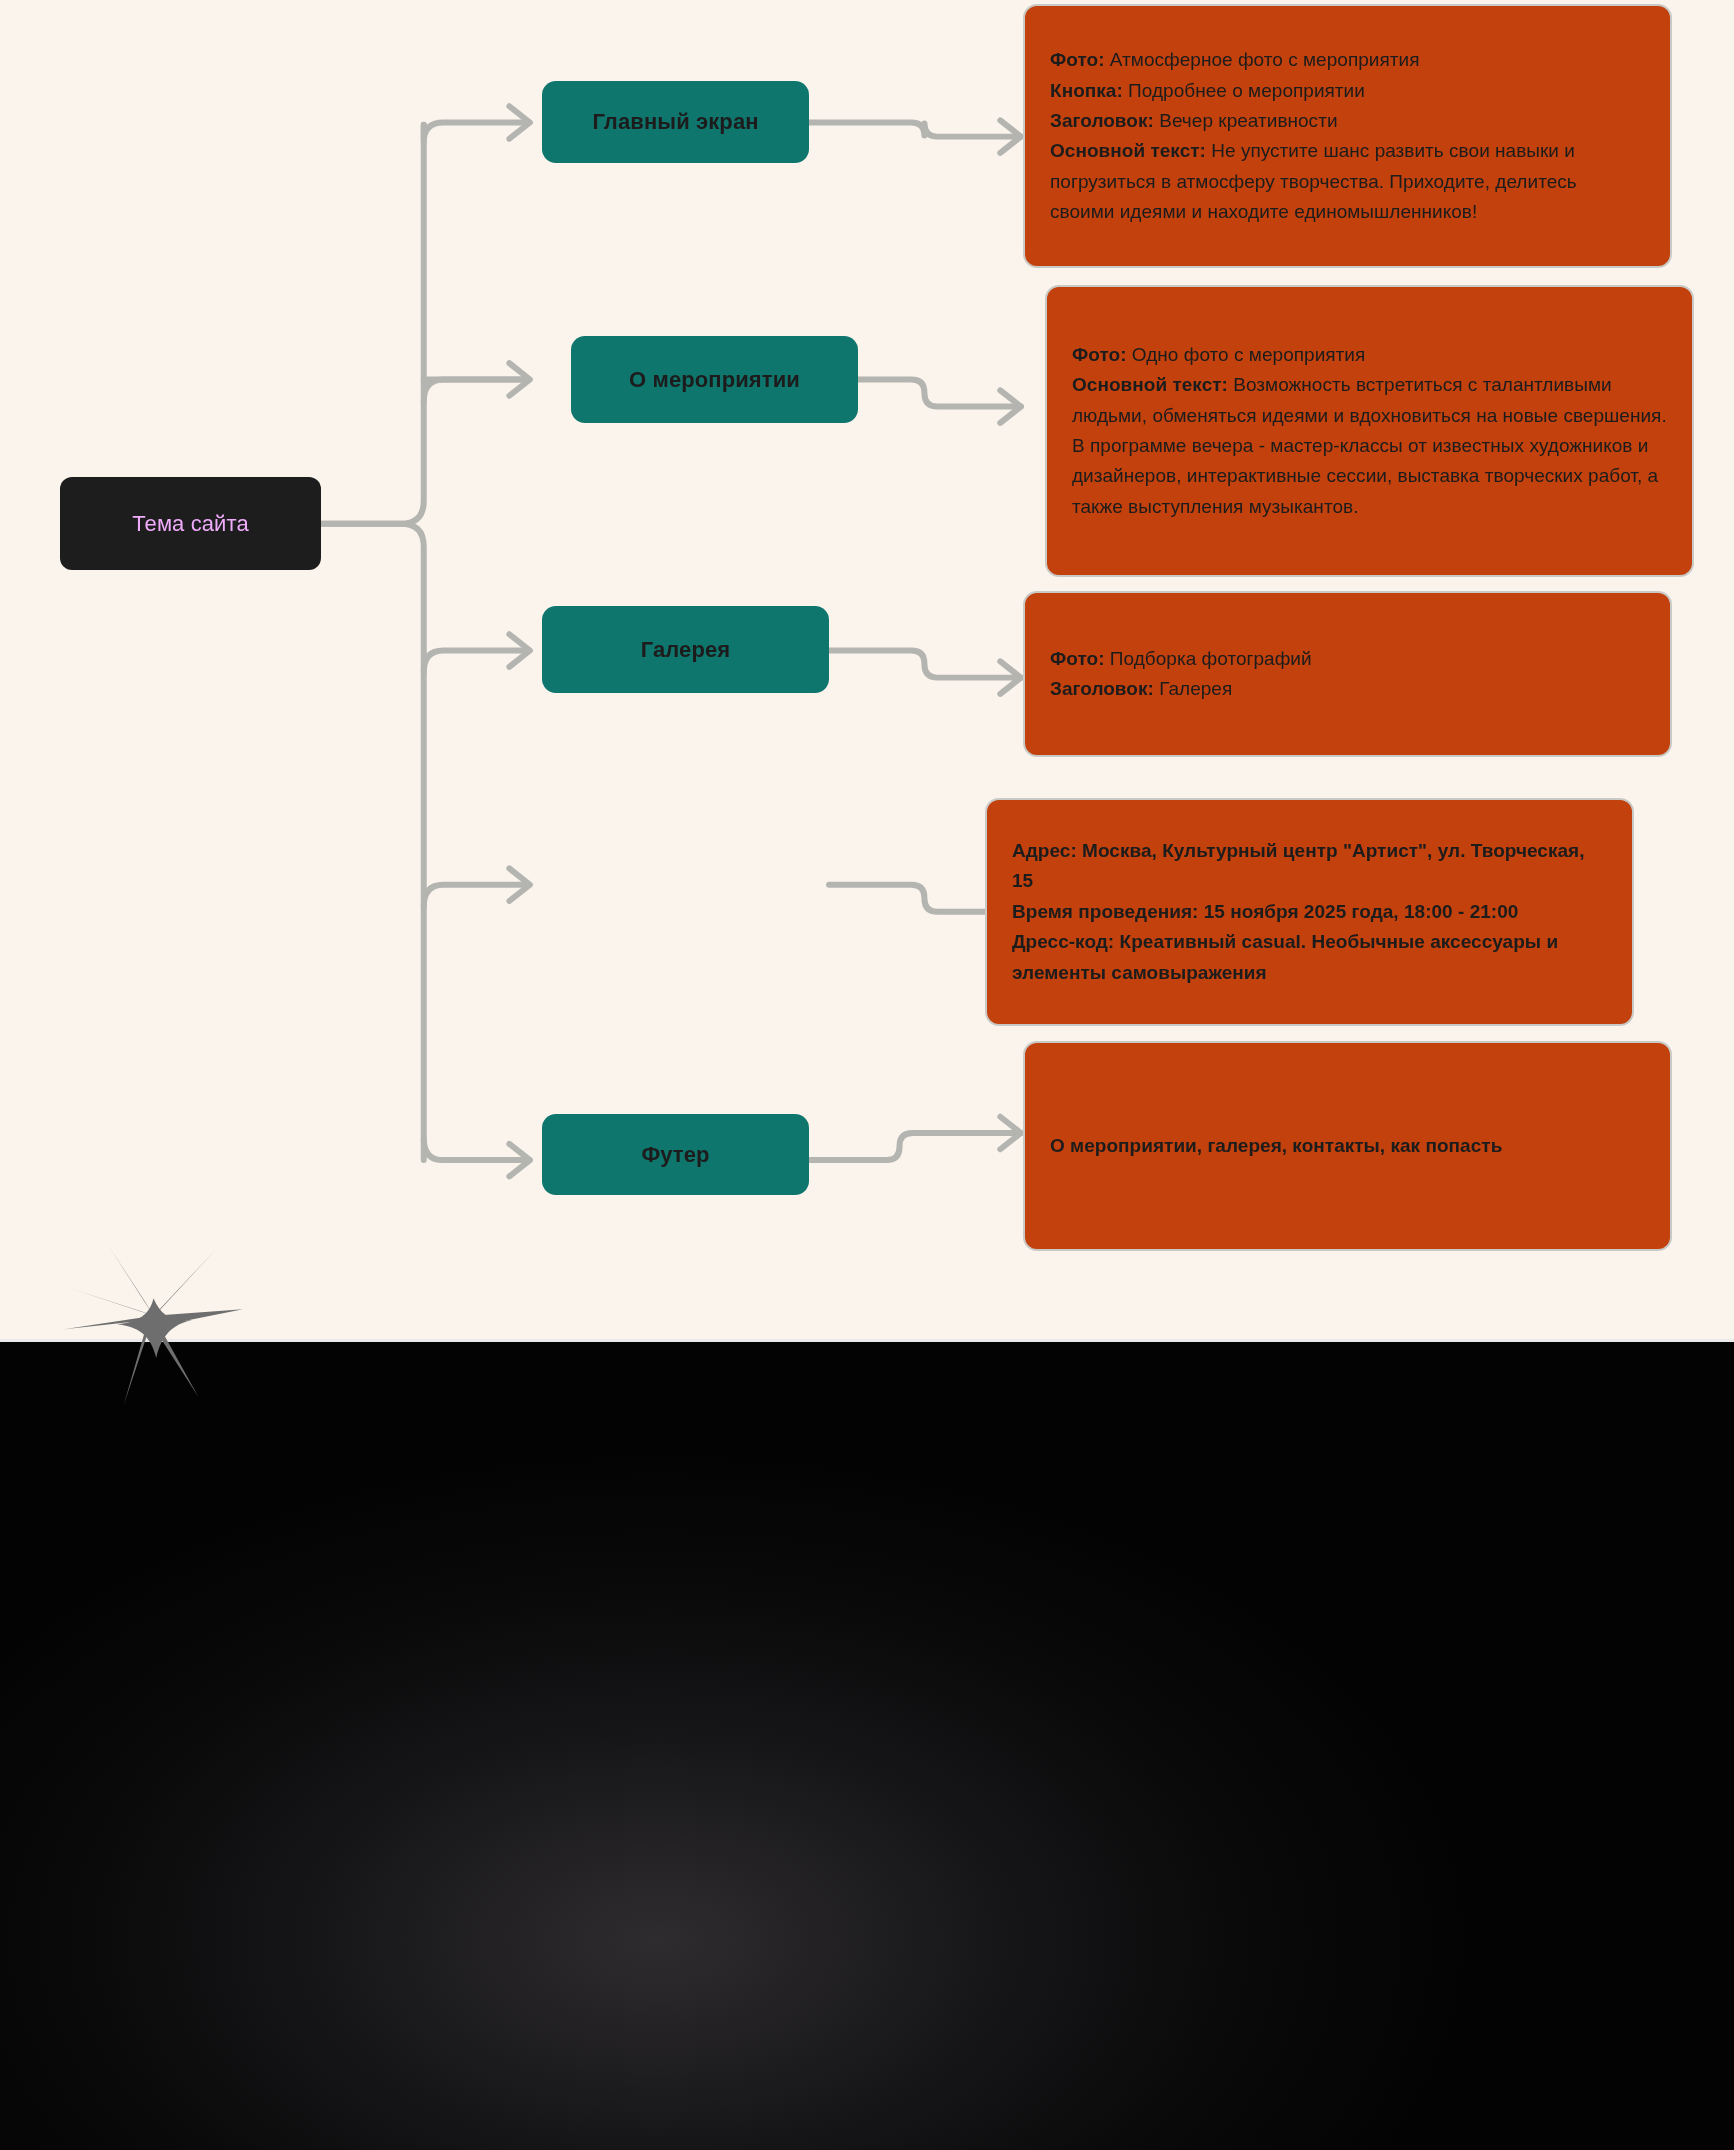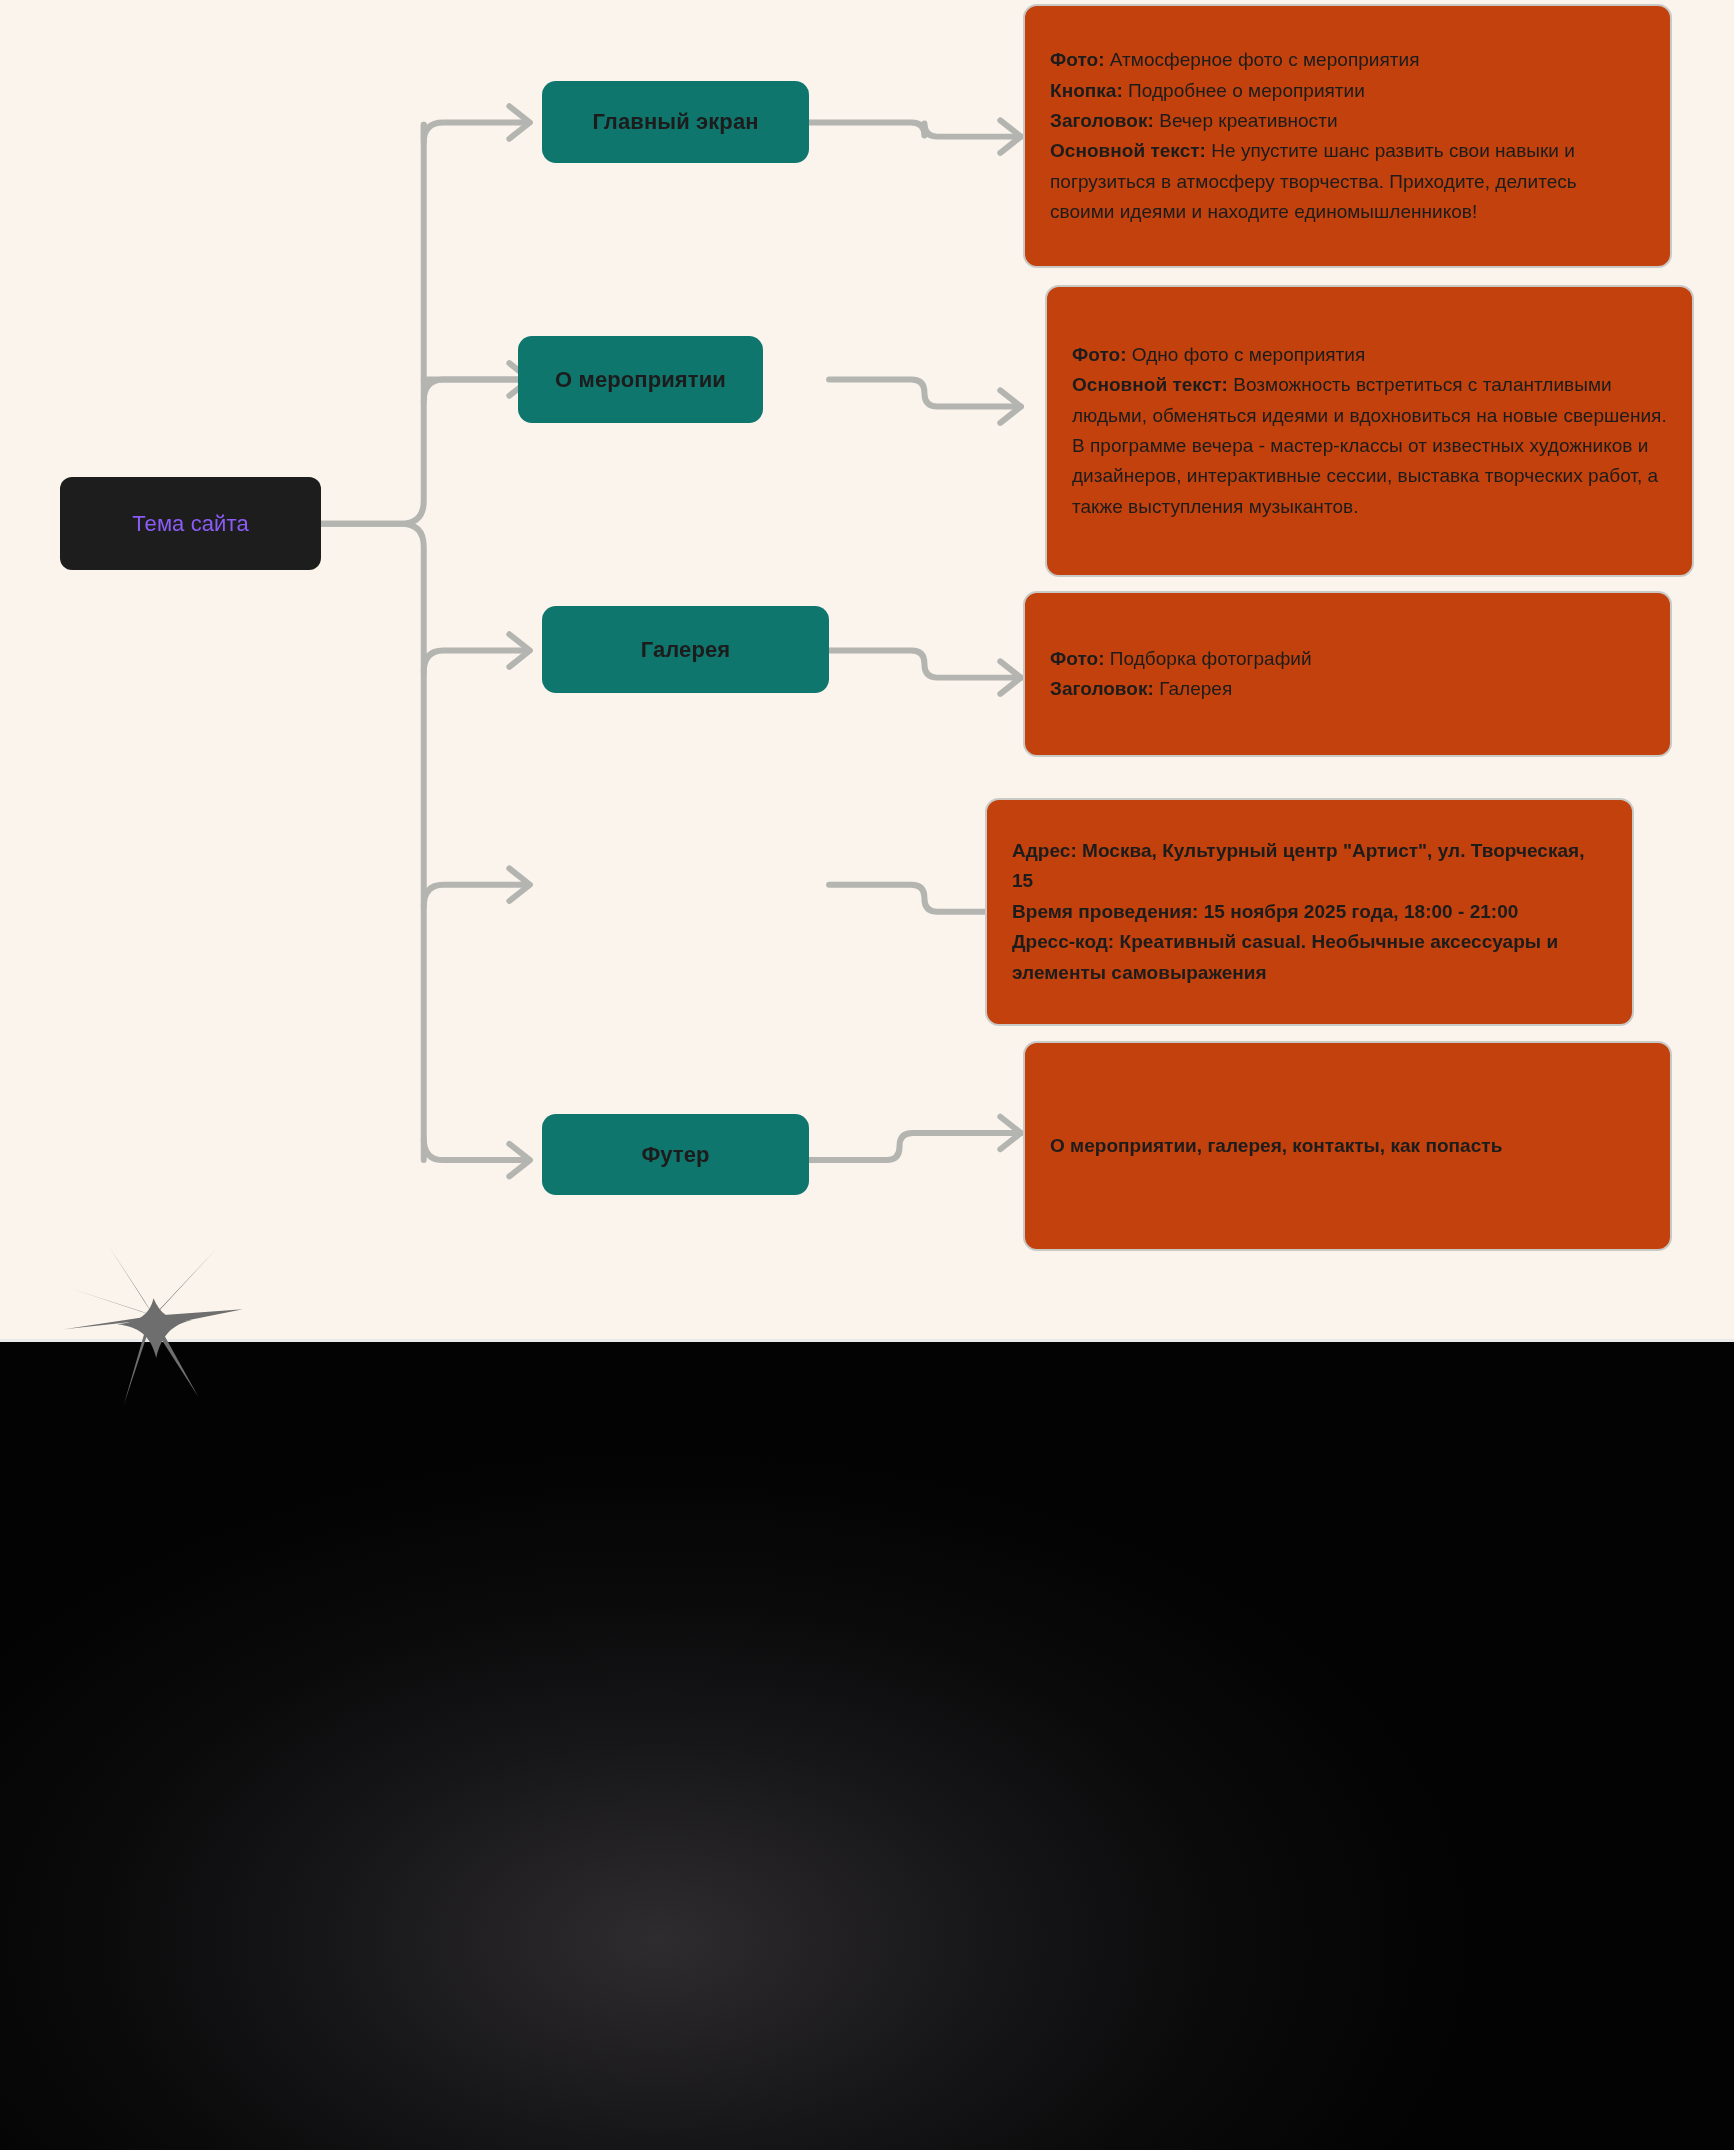--- a/index.html
+++ b/index.html
@@ -15,21 +15,21 @@
   }
   #wires{position:absolute;left:0;top:0;width:1734px;height:1339px;}
 
   .node{
     position:absolute;background:#0f766e;border-radius:14px;
     display:flex;align-items:center;justify-content:center;
     text-align:center;color:#1c1c1c;font-weight:bold;font-size:22px;
     line-height:1.32;letter-spacing:0.1px;
   }
   .node.root{
-    background:#1d1d1d;color:#8b5cf6;font-weight:400;border-radius:12px;
+    background:#1d1d1d;color:#f0abfc;font-weight:400;border-radius:12px;
   }
 
   .card{
     position:absolute;background:#c2410c;border:2.2px solid #c9c9c6;
     border-radius:14px;box-sizing:border-box;
     display:flex;align-items:center;
   }
   .card .body{
     padding:0 25px;font-size:19px;line-height:1.6;color:#1c1c1c;
     letter-spacing:0.03px;
@@ -106,21 +106,21 @@
   </svg>
 
   <div class="node root" style="left:60px;top:477px;width:261px;height:93px;">
     <span>Тема сайта</span>
   </div>
 
   <div class="node" style="left:542px;top:81px;width:267px;height:82px;">
     <span>Главный экран</span>
   </div>
 
-  <div class="node" style="left:518px;top:336px;width:245px;height:87px;justify-content:center;">
+  <div class="node" style="left:571px;top:336px;width:287px;height:87px;justify-content:center;">
     <span>О мероприятии</span>
   </div>
 
   <div class="node" style="left:542px;top:606px;width:287px;height:87px;">
     <span>Галерея</span>
   </div>
 
 
   <div class="node" style="left:542px;top:1114px;width:267px;height:81px;">
     <span>Футер</span>

